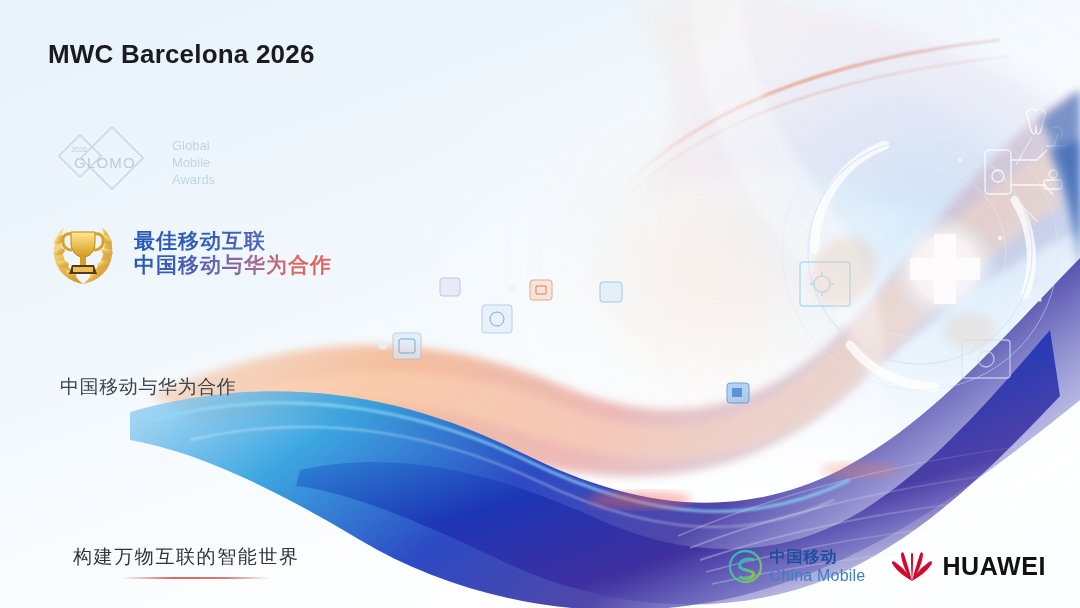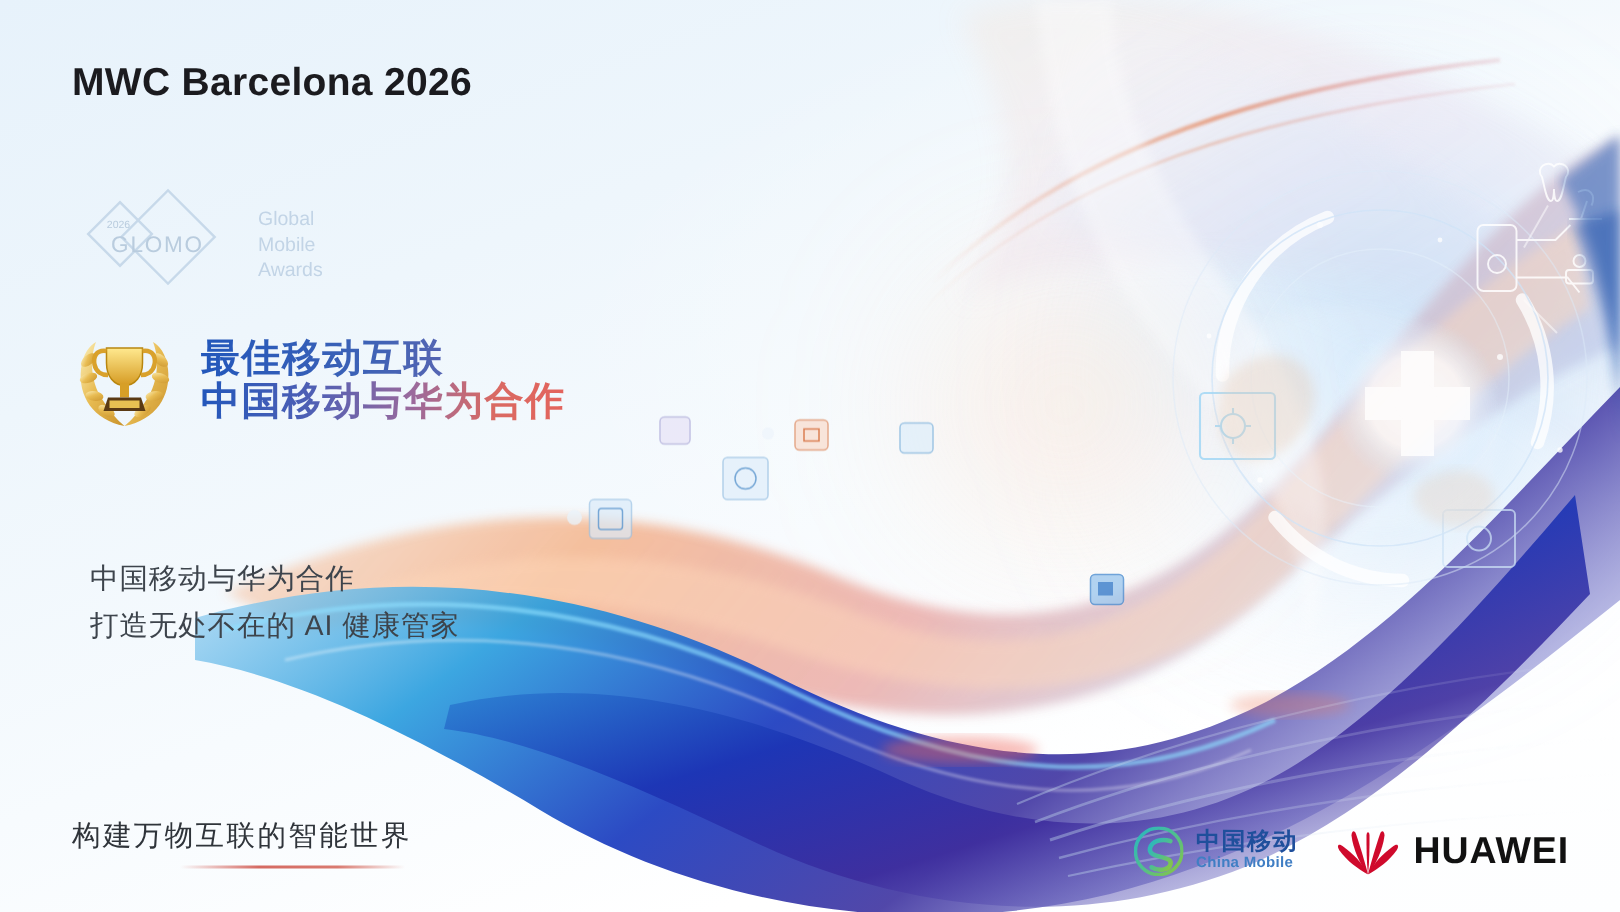--- a/index.html
+++ b/index.html
@@ -34,41 +34,41 @@
   .hdr-title{font-size:26px;font-weight:bold;color:#1b1b1f;letter-spacing:.2px;line-height:1.15;}
   .hdr-date{margin-top:7px;font-size:15px;color:#4b5057;letter-spacing:.3px;}
 
   .glomo{position:absolute;left:48px;top:124px;height:72px;width:210px;}
   .glomo svg{display:block;}
 
   .award{position:absolute;left:46px;top:216px;display:flex;align-items:center;gap:14px;}
   .trophy{width:74px;height:74px;flex:0 0 74px;}
   .award-text{line-height:1.12;}
   .award-l1,.award-l2{
-    font-size:26px;font-weight:bold;letter-spacing:1px;
+    font-size:21px;font-weight:bold;letter-spacing:1px;
     -webkit-background-clip:text;background-clip:text;color:transparent;
     -webkit-text-fill-color:transparent;
   }
   .award-l1{background-image:linear-gradient(95deg,#2257bb 0%,#3d62b6 45%,#7b6aad 100%);}
   .award-l2{background-image:linear-gradient(95deg,#2257bb 0%,#5160b4 32%,#9b6a9c 58%,#d96a63 80%,#e4635c 100%);}
 
   .body-copy{position:absolute;left:60px;top:372px;font-size:19px;color:#3d444c;line-height:1.62;letter-spacing:.6px;}
 
   .tagline{position:absolute;left:48px;top:544px;}
-  .tagline-text{font-size:19px;color:#2f343a;letter-spacing:1.6px;}
+  .tagline-text{font-size:19px;color:#2f343a;letter-spacing:1.6px;margin-left:25px;}
   .tagline-rule{margin-top:7px;margin-left:72px;width:150px;height:2px;
     background:linear-gradient(90deg,rgba(214,104,96,0) 0%,#d56a62 35%,#d97a70 70%,rgba(214,104,96,0) 100%);}
 
   
   .logos{position:absolute;right:34px;bottom:24px;display:flex;align-items:center;gap:26px;}
   .logo-cm{display:flex;align-items:center;gap:8px;}
   .cm-mark{width:33px;height:33px;flex:0 0 33px;}
   .cm-words{line-height:1.08;}
   .cm-cn{font-size:16px;font-weight:bold;color:#1f4f9c;letter-spacing:1px;}
-  .cm-en{font-size:10px;color:#3f7ec4;letter-spacing:.2px;margin-top:1px;font-weight:bold;}
+  .cm-en{font-size:16px;color:#3f7ec4;letter-spacing:.2px;margin-top:1px;}
   .logo-hw{display:flex;align-items:center;gap:9px;text-align:right;}
   .hw-mark{width:42px;height:30px;flex:0 0 42px;}
   .hw-word{font-size:25px;font-weight:bold;color:#111;letter-spacing:.6px;}
 </style>
 </head>
 <body>
 
 <div id="poster">
 
   <div class="art">
@@ -331,21 +331,20 @@
       <rect x="27" y="51" width="20" height="5" fill="#e8c152"></rect>
     </svg>
     <div class="award-text">
       <div class="award-l1">最佳移动互联</div>
       <div class="award-l2">中国移动与华为合作</div>
     </div>
   </div>
 
   <div class="body-copy">
     <div>中国移动与华为合作</div>
-    <div>打造无处不在的 AI 健康管家</div>
   </div>
 
   <div class="tagline">
     <div class="tagline-text">构建万物互联的智能世界</div>
     <div class="tagline-rule"></div>
   </div>
 
   <div class="logos">
 
     <div class="logo-cm">

